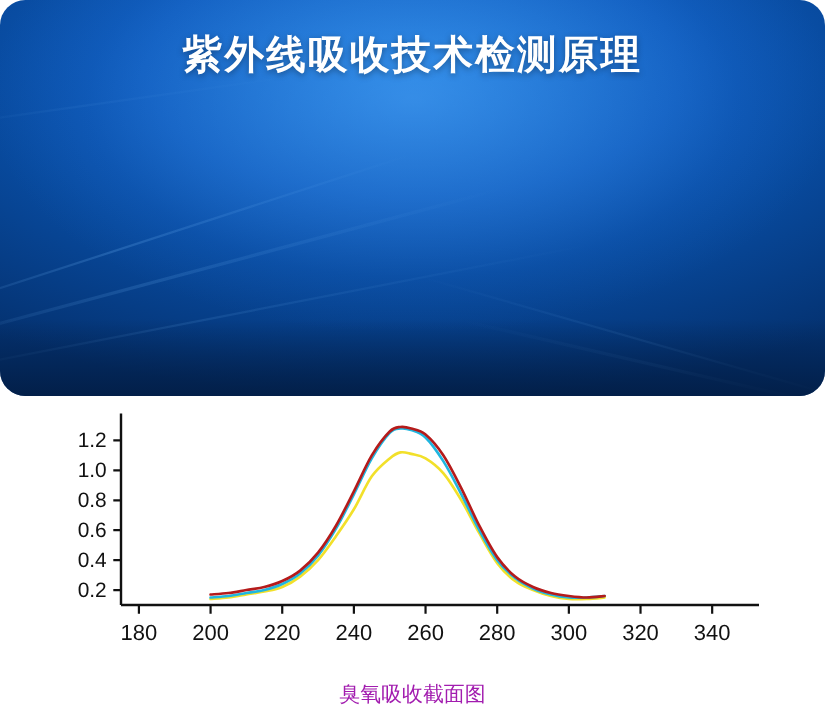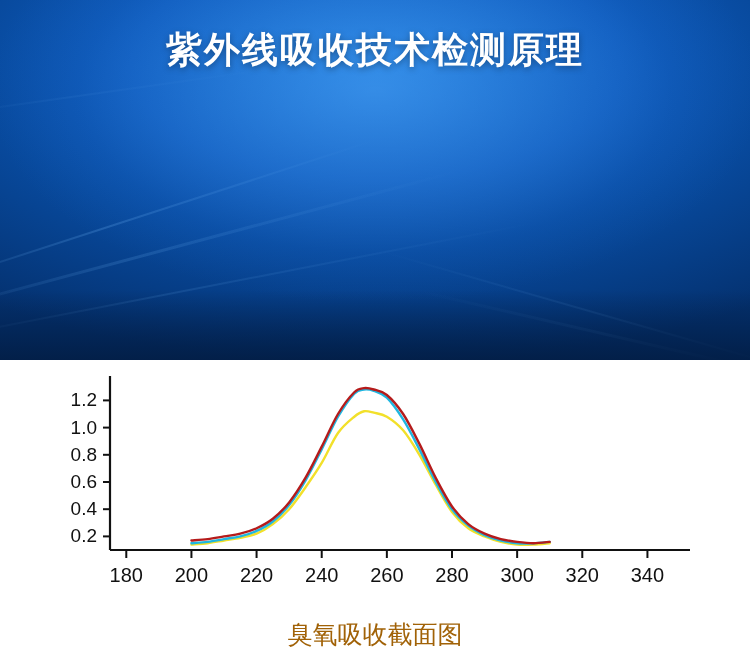--- a/index.html
+++ b/index.html
@@ -22,20 +22,21 @@
 
   
   .banner {
     position: relative;
     width: 750px;
     height: 360px;
     background:
       radial-gradient(ellipse 640px 300px at 50% 18%, #1976d8 0%, #0e5bbd 38%, #084a9e 62%, #04316f 100%),
       linear-gradient(180deg, #0a4c9e 0%, #063a82 100%);
     overflow: hidden;
+    border-radius: 23px;
   }
   
   .banner .streak {
     position: absolute;
     background: linear-gradient(90deg, rgba(255,255,255,0) 0%, rgba(120,190,255,0.22) 45%, rgba(255,255,255,0) 100%);
     transform-origin: left center;
     pointer-events: none;
   }
   .s1 { left: -120px; top: 300px; width: 520px; height: 2px; transform: rotate(-18deg); }
   .s2 { left: -140px; top: 330px; width: 620px; height: 3px; transform: rotate(-15deg); opacity: .75; }
@@ -101,22 +102,22 @@
   }
   .chart-svg {
     display: block;
   }
   .chart-caption {
     position: absolute;
     left: 0;
     top: 258px;
     width: 750px;
     text-align: center;
-    font-size: 25px;
-    color: #a16207;
+    font-size: 19px;
+    color: #a21caf;
   }
 </style>
 </head>
 <body>
 
 <div class="page">
 
   <div class="banner">
     <div class="glow"></div>
     <div class="streak s1"></div>

